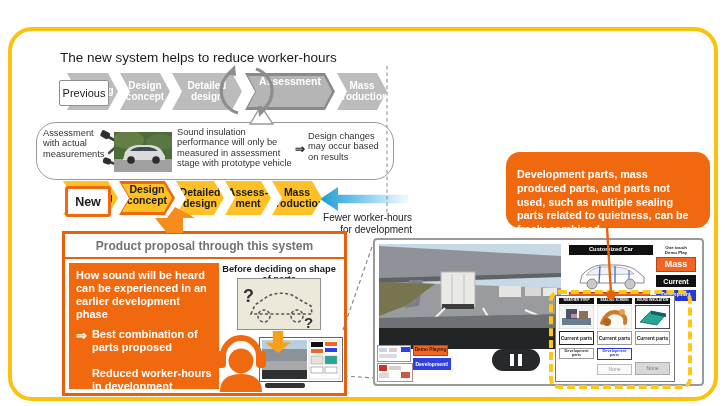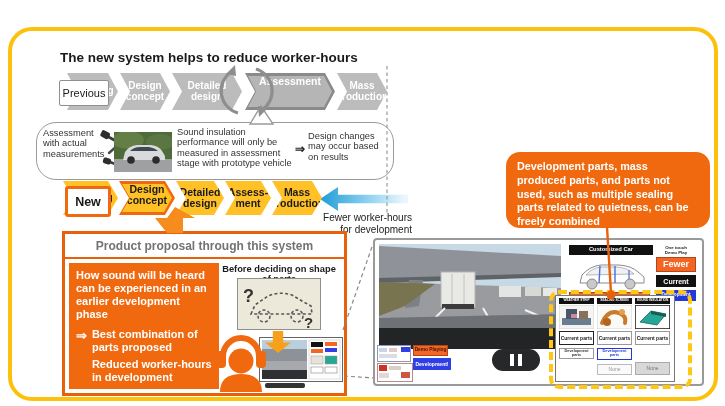--- a/index.html
+++ b/index.html
@@ -8,21 +8,21 @@
   .abs{position:absolute;}
 
   
   .frame{position:absolute;left:8px;top:27px;width:702px;height:366px;border:4px solid #fcc10d;border-radius:24px;}
 
   
   .title{position:absolute;top:2px;left:0;width:100%;text-align:center;z-index:6;}
   .title span{display:inline-block;background:#fff;padding:0 12px;font-size:16.5px;font-weight:700;
               line-height:1.25;white-space:pre-line;color:#111;}
 
-  .flow-header{position:absolute;left:60px;top:50px;font-size:13.5px;font-weight:700;z-index:10;}
+  .flow-header{position:absolute;left:60px;top:50px;font-size:13.5px;font-weight:400;z-index:10;}
 
   
   .chev{position:absolute;top:0;bottom:0;display:flex;align-items:center;justify-content:center;
         text-align:center;line-height:1.05;clip-path:polygon(0 0,calc(100% - 10px) 0,100% 50%,calc(100% - 10px) 100%,0 100%,10px 50%);}
   .chev-inner{position:absolute;left:3px;top:3px;right:3px;bottom:3px;display:flex;align-items:flex-start;justify-content:center;
         text-align:center;line-height:1.05;clip-path:polygon(0 0,calc(100% - 8px) 0,100% 50%,calc(100% - 8px) 100%,0 100%,8px 50%);}
   .prevrow .chev{background:#bcbcbc;color:#fff;font-size:10px;font-weight:600;}
   .newrow .chev{background:#ffc125;color:#1a1a1a;font-size:10.5px;font-weight:700;}
 
   .stage-label{position:absolute;display:flex;align-items:center;justify-content:center;background:#fff;z-index:12;margin-left:43px;}
@@ -31,21 +31,21 @@
            border-radius:20px;background:#fff;z-index:10;font-size:9.3px;color:#333;line-height:1.12;}
 
   .proposal{position:absolute;left:62px;top:231px;width:279px;height:159px;border:3px solid #e8610a;
             background:#fff;z-index:10;overflow:hidden;}
   .proposal-header{position:absolute;left:0;top:0;right:0;height:23px;border-bottom:2.5px solid #e8610a;
             display:flex;align-items:center;justify-content:center;font-size:12px;font-weight:700;color:#737373;}
   .orange-panel{position:absolute;left:4px;top:29px;width:150px;bottom:4px;background:#f1690f;color:#fff;
             font-weight:700;font-size:11px;line-height:1.18;padding:6px 7px;box-sizing:border-box;}
 
   .callout{position:absolute;left:506px;top:152px;width:204px;height:76px;background:#f1690f;border-radius:14px;
-           color:#fff;font-weight:700;font-size:10.8px;line-height:1.28;padding:8px 11px;box-sizing:border-box;z-index:10;}
+           color:#fff;font-weight:700;font-size:10.8px;line-height:1.28;padding:16px 11px;box-sizing:border-box;z-index:10;}
 
   
   .monitor{position:absolute;left:373px;top:238px;width:327px;height:144px;background:#fff;border:2px solid #9a9a9a;
            border-radius:4px;z-index:10;}
   .btn{position:absolute;display:flex;align-items:center;justify-content:center;text-align:center;box-sizing:border-box;line-height:1;}
   .dashed-rect{position:absolute;left:549px;top:290px;width:135px;height:91px;border:4px dashed #ffc613;border-radius:10px;z-index:28;}
 
   .overlay-svg{position:absolute;left:0;top:0;z-index:30;pointer-events:none;}
 
   .uparrow{position:absolute;left:155px;top:207px;width:40px;height:26px;background:#f68b1e;z-index:20;
@@ -141,21 +141,21 @@
   <div class="uparrow"></div>
 
   <div class="proposal">
     <div class="proposal-header">Product proposal through this system</div>
     <div class="orange-panel">
       <div>How sound will be heard can be experienced in an earlier development phase</div>
       <div style="display:flex;margin-top:7px;">
         <span style="font-size:13px;margin-right:5px;">⇒</span>
         <div>
           <div>Best combination of parts proposed</div>
-          <div style="margin-top:4px;">Reduced worker-hours in development</div>
+          <div style="margin-top:13px;">Reduced worker-hours in development</div>
         </div>
       </div>
     </div>
     <div class="abs" style="left:152px;top:30px;width:124px;text-align:center;font-size:9.3px;font-weight:700;">Before deciding on shape of parts</div>
 
     <svg class="abs" style="left:172px;top:44px;" width="84" height="52" viewBox="0 0 84 52">
       <rect x="0.5" y="0.5" width="83" height="51" fill="#ece8da" stroke="#8f8f8f"></rect>
       <path d="M14 36 L18 27 L31 18 Q43 13 55 17 L65 23 L74 28 L75 36 Z" fill="none" stroke="#555" stroke-width="1.6" stroke-dasharray="3,2.4"></path>
       <circle cx="27" cy="38" r="6" fill="none" stroke="#555" stroke-width="1.5" stroke-dasharray="3,2.2"></circle>
       <circle cx="60" cy="38" r="6" fill="none" stroke="#555" stroke-width="1.5" stroke-dasharray="3,2.2"></circle>
@@ -242,21 +242,21 @@
       <line x1="26" y1="9" x2="25" y2="26" stroke="#4a6fd8" stroke-width="1.4"></line>
       <line x1="41" y1="9" x2="41" y2="26" stroke="#4a6fd8" stroke-width="1.4"></line>
       <line x1="55" y1="13" x2="55" y2="26" stroke="#4a6fd8" stroke-width="1.2"></line>
       <circle cx="18" cy="27" r="5" fill="#c9c9c9" stroke="#888"></circle>
       <circle cx="56" cy="27" r="5" fill="#c9c9c9" stroke="#888"></circle>
     </svg>
     <div class="btn" style="left:194px;top:52px;width:38px;height:11px;background:#f26522;border:1px solid #a8431c;font-size:5.5px;font-weight:700;color:#3d1405;">RUN Demo</div>
     <div class="btn" style="left:237px;top:52px;width:38px;height:11px;background:#f26522;border:1px solid #a8431c;font-size:5.5px;font-weight:700;color:#3d1405;">OPT Demo</div>
     <div class="btn" style="left:281px;top:4px;width:40px;height:12px;font-size:4.4px;font-weight:700;color:#222;white-space:pre-line;line-height:1.15;">One touch
 Demo Play</div>
-    <div class="btn" style="left:281px;top:17px;width:40px;height:15px;background:#f26522;color:#fff;font-size:9px;font-weight:700;border:1px solid #b5441a;">Fewer</div>
+    <div class="btn" style="left:281px;top:17px;width:40px;height:15px;background:#f26522;color:#fff;font-size:9px;font-weight:700;border:1px solid #b5441a;">Mass</div>
     <div class="btn" style="left:281px;top:35px;width:40px;height:12px;background:#111;color:#fff;font-size:7px;font-weight:700;">Current</div>
     <div class="btn" style="left:281px;top:50px;width:40px;height:11px;background:#2438d8;color:#fff;font-size:4.6px;font-weight:700;">Development</div>
 
     <div class="abs" style="left:180px;top:55px;width:118px;height:85px;background:#fff;border:1px solid #777;">
 
       <div class="btn" style="left:3px;top:2px;width:35px;height:6px;background:#111;color:#fff;font-size:3.2px;font-weight:700;">WEATHER STRIP</div>
       <svg class="abs" style="left:3px;top:9px;" width="35" height="24" viewBox="0 0 35 24">
         <rect x="0" y="0" width="35" height="24" fill="#f4f4f2" stroke="#bbb" stroke-width="0.6"></rect>
         <rect x="3" y="13" width="29" height="7" fill="#6b7d91"></rect>
         <rect x="7" y="4" width="11" height="10" fill="#4a5668"></rect>

